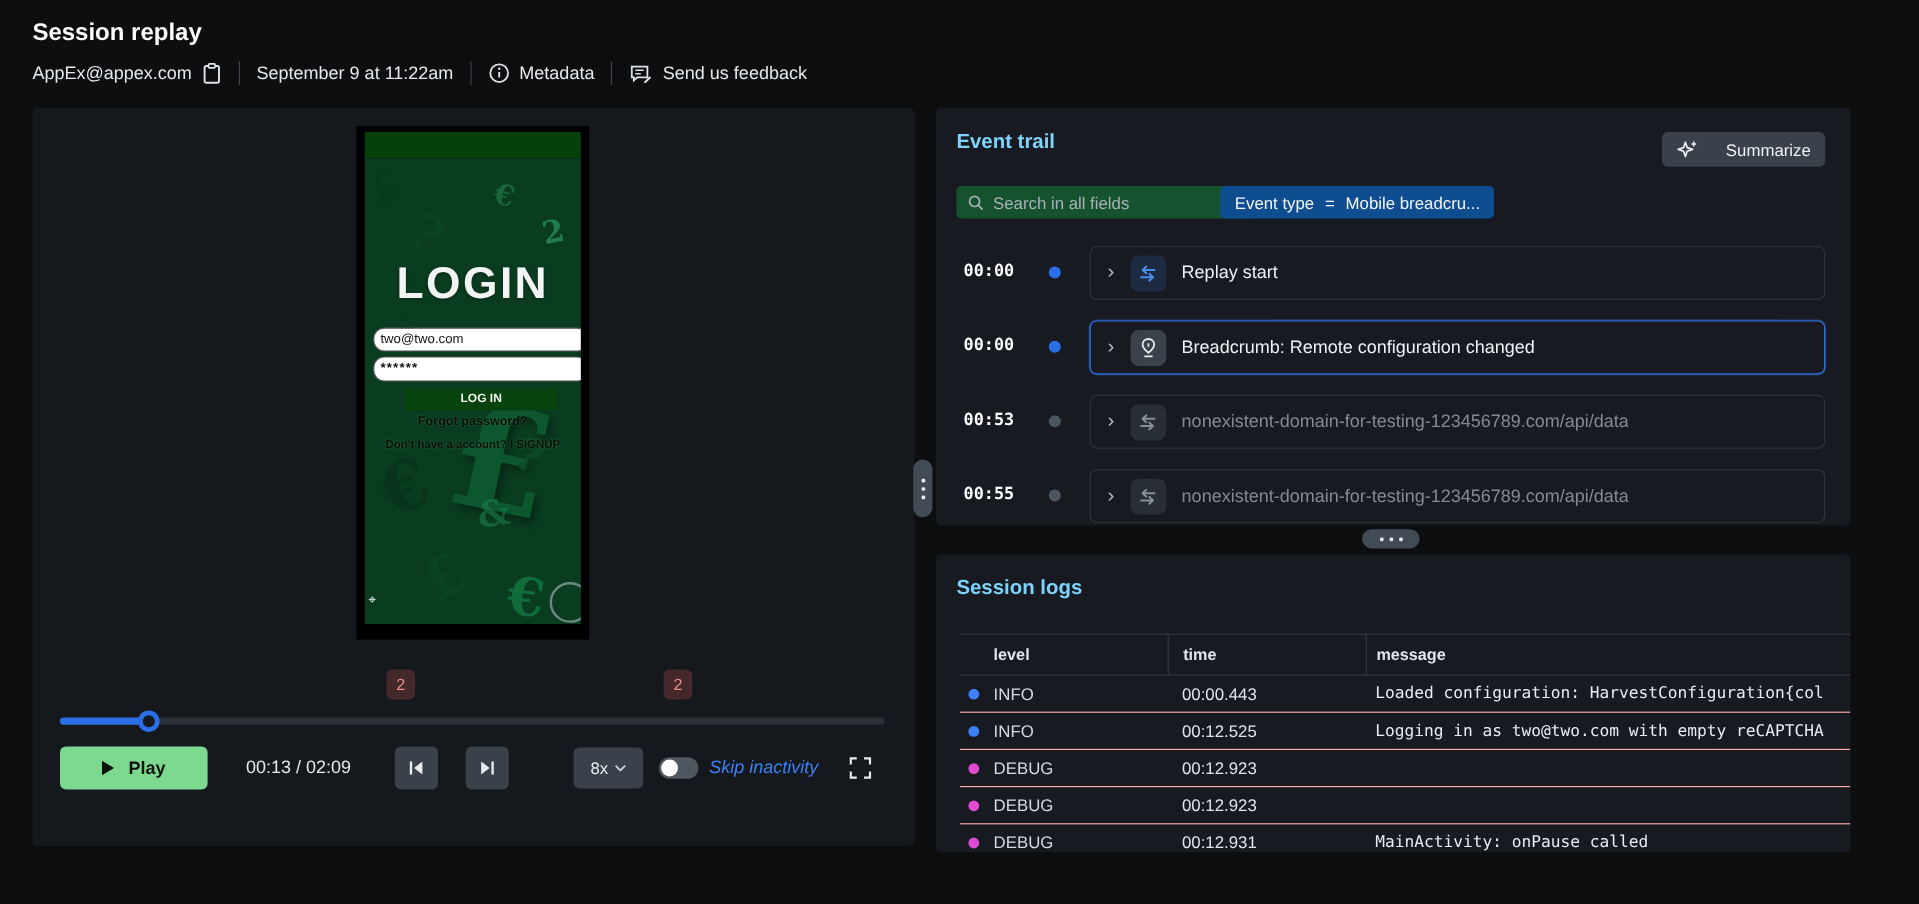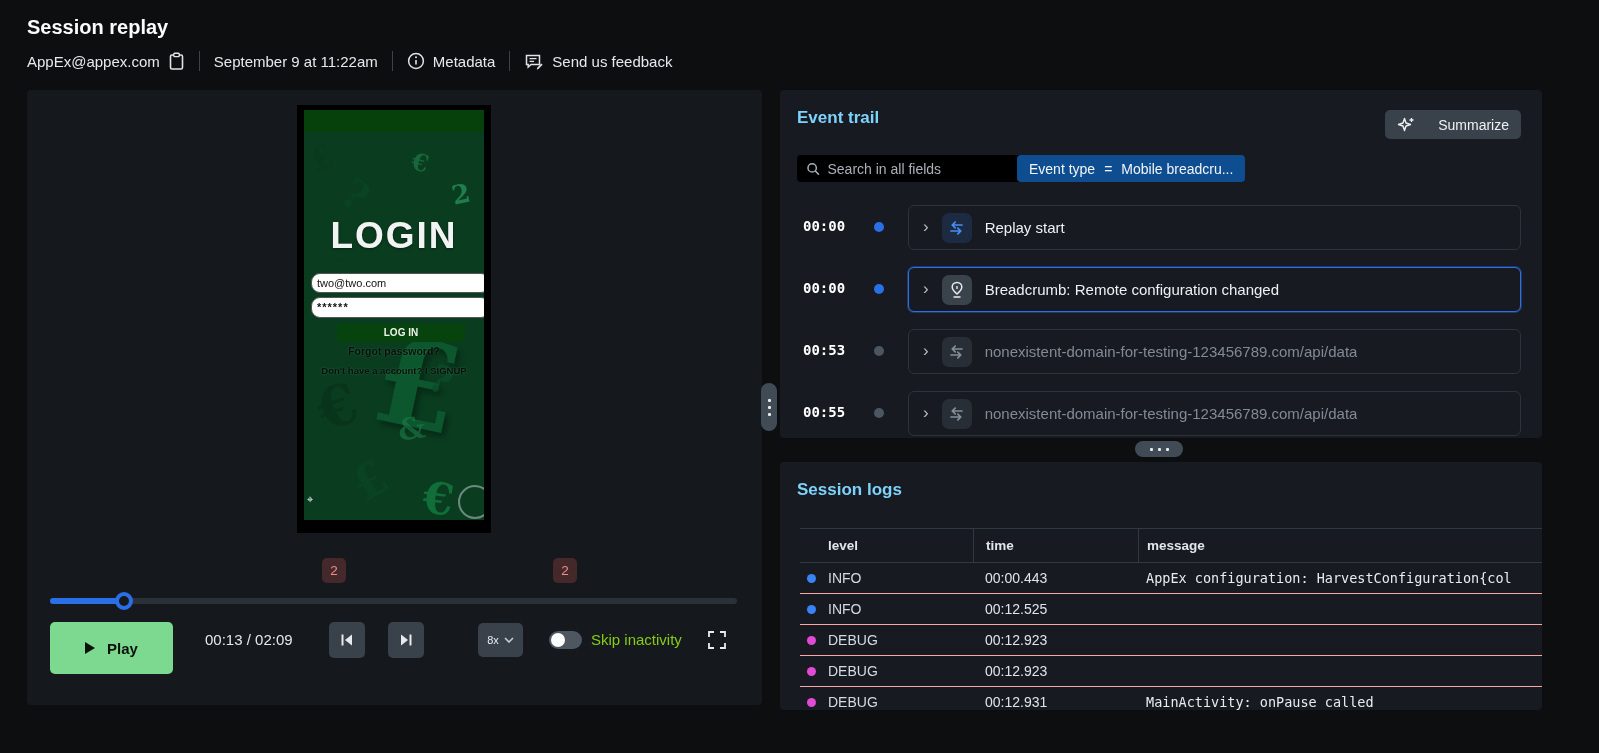--- a/index.html
+++ b/index.html
@@ -39,40 +39,40 @@
   .phone-cursor { position:absolute; left:3px; bottom:14px; color:#dfe6ea; font-size:11px; }
 
   
   .tl-badge { position:absolute; top:468px; width:24px; height:25px; background:#45292a; color:#ec8c8c; border-radius:5px; font-size:13.5px; display:flex; align-items:center; justify-content:center; }
   .scrub { position:absolute; left:23px; top:505px; width:687px; height:12px; cursor:pointer; }
   .scrub-track { position:absolute; left:0; right:0; top:3px; height:6px; background:#2b3138; border-radius:3px; }
   .scrub-fill { position:absolute; left:0; top:3px; height:6px; background:#2a6fe5; border-radius:3px 0 0 3px; }
   .scrub-thumb { position:absolute; top:-3px; width:18px; height:18px; border:4px solid #2a6fe5; background:#15181d; border-radius:50%; margin-left:-9px; }
 
   
-  .play-btn { position:absolute; left:23px; top:532px; width:123px; height:52px; background:#7dd98f; border:none; border-radius:5px; font-family:inherit; font-size:15px; font-weight:bold; color:#0b120c; display:flex; align-items:center; justify-content:center; gap:12px; cursor:pointer; }
+  .play-btn { position:absolute; left:23px; top:532px; width:123px; height:36px; background:#7dd98f; border:none; border-radius:5px; font-family:inherit; font-size:15px; font-weight:bold; color:#0b120c; display:flex; align-items:center; justify-content:center; gap:12px; cursor:pointer; }
   .play-tri { width:0; height:0; border-left:10px solid #0b120c; border-top:6px solid transparent; border-bottom:6px solid transparent; }
   .time-display { position:absolute; left:178px; top:541px; font-size:15px; color:#e4e8ec; }
   .sq-btn { position:absolute; top:532px; width:36px; height:36px; background:#39414b; border:none; border-radius:5px; display:flex; align-items:center; justify-content:center; cursor:pointer; }
-  .speed-btn { position:absolute; left:451px; top:533px; width:45px; height:34px; background:#39414b; border:none; border-radius:5px; color:#e8ebee; font-family:inherit; font-size:11px; display:flex; align-items:center; justify-content:center; gap:5px; cursor:pointer; }
+  .speed-btn { position:absolute; left:451px; top:533px; width:58px; height:34px; background:#39414b; border:none; border-radius:5px; color:#e8ebee; font-family:inherit; font-size:14px; display:flex; align-items:center; justify-content:center; gap:5px; cursor:pointer; }
   .toggle { position:absolute; left:522px; top:541px; width:33px; height:18px; background:#4e565f; border-radius:9px; cursor:pointer; }
   .toggle-knob { position:absolute; left:2px; top:2px; width:14px; height:14px; background:#fff; border-radius:50%; }
-  .skip-label { position:absolute; left:564px; top:541px; font-size:15px; color:#84cc16; }
+  .skip-label { position:absolute; left:564px; top:541px; font-size:15px; color:#3b82f6;font-style:italic; }
   .fs-btn { position:absolute; left:676px; top:537px; width:28px; height:28px; background:transparent; border:none; cursor:pointer; }
 
   
   .v-handle { position:absolute; left:761px; top:383px; width:16px; height:48px; background:#414b56; border-radius:8px; display:flex; flex-direction:column; align-items:center; justify-content:center; gap:4px; cursor:col-resize; }
   .v-handle i, .h-handle i { width:3px; height:3px; background:#e8ebee; border-radius:1px; display:block; }
   .h-handle { position:absolute; left:1135px; top:441px; width:48px; height:16px; background:#414b56; border-radius:8px; display:flex; align-items:center; justify-content:center; gap:5px; cursor:row-resize; }
 
   
   .trail-panel { position:absolute; left:780px; top:90px; width:762px; height:348px; background:#171b21; border-radius:4px; overflow:hidden; }
   .panel-title { position:absolute; left:17px; top:18px; font-size:17px; font-weight:bold; color:#7dd3fc; }
   .summarize-btn { position:absolute; right:21px; top:20px; height:29px; padding:0 12px; background:#39414b; border:none; border-radius:5px; color:#eef0f3; font-family:inherit; font-size:14px; display:flex; align-items:center; gap:23px; cursor:pointer; }
-  .search-box { position:absolute; left:17px; top:65px; width:247px; height:27px; background:#000000; border-radius:4px; display:flex; align-items:center; gap:7px; padding:0 9px; }
+  .search-box { position:absolute; left:17px; top:65px; width:247px; height:27px; background:#14532d; border-radius:4px; display:flex; align-items:center; gap:7px; padding:0 9px; }
   .search-box input { background:transparent; border:none; outline:none; color:#e8ebee; font-family:inherit; font-size:14px; width:100%; }
   .search-box input::placeholder { color:#aab1b9; }
   .filter-chip { position:absolute; left:237px; top:65px; height:27px; background:#0d4d90; border-radius:4px; display:flex; align-items:center; padding:0 12px; font-size:14px; color:#f2f5f8; gap:9px; cursor:pointer; }
 
   .ev-row { position:absolute; left:0; width:100%; height:45px; }
   .ev-time { position:absolute; left:23px; top:13px; font-family:"DejaVu Sans Mono", monospace; font-weight:bold; font-size:14px; color:#fff; }
   .ev-dot { position:absolute; left:94px; top:17px; width:10px; height:10px; border-radius:50%; }
   .ev-card { position:absolute; left:128px; top:0; width:613px; height:45px; border:1px solid #2c333b; border-radius:6px; background:#171b21; display:flex; align-items:center; gap:13px; padding:0 14px; cursor:pointer; }
   .ev-card.selected { border:1px solid #2f6fe4; box-shadow:0 0 0 1px rgba(47,111,228,0.35); }
   .ev-chevron { color:#b6bdc5; font-size:17px; line-height:1; padding-bottom:3px; }
@@ -322,26 +322,27 @@
       <div class="log-head">
         <div class="col-level">level</div>
         <div class="col-time">time</div>
         <div class="col-msg">message</div>
       </div>
 
       <div class="log-row">
         <span class="log-dot" style="background: rgb(59, 130, 246);"></span>
         <div class="col-level">INFO</div>
         <div class="col-time log-time">00:00.443</div>
-        <div class="col-msg log-msg">AppEx configuration: HarvestConfiguration{col</div>
+        <div class="col-msg log-msg">Loaded configuration: HarvestConfiguration{col</div>
       </div>
       <div class="log-row">
         <span class="log-dot" style="background: rgb(59, 130, 246);"></span>
         <div class="col-level">INFO</div>
         <div class="col-time log-time">00:12.525</div>
+        <div class="col-msg log-msg">Logging in as two@two.com with empty reCAPTCHA</div>
       </div>
       <div class="log-row">
         <span class="log-dot" style="background: rgb(225, 74, 212);"></span>
         <div class="col-level">DEBUG</div>
         <div class="col-time log-time">00:12.923</div>
       </div>
       <div class="log-row">
         <span class="log-dot" style="background: rgb(225, 74, 212);"></span>
         <div class="col-level">DEBUG</div>
         <div class="col-time log-time">00:12.923</div>

